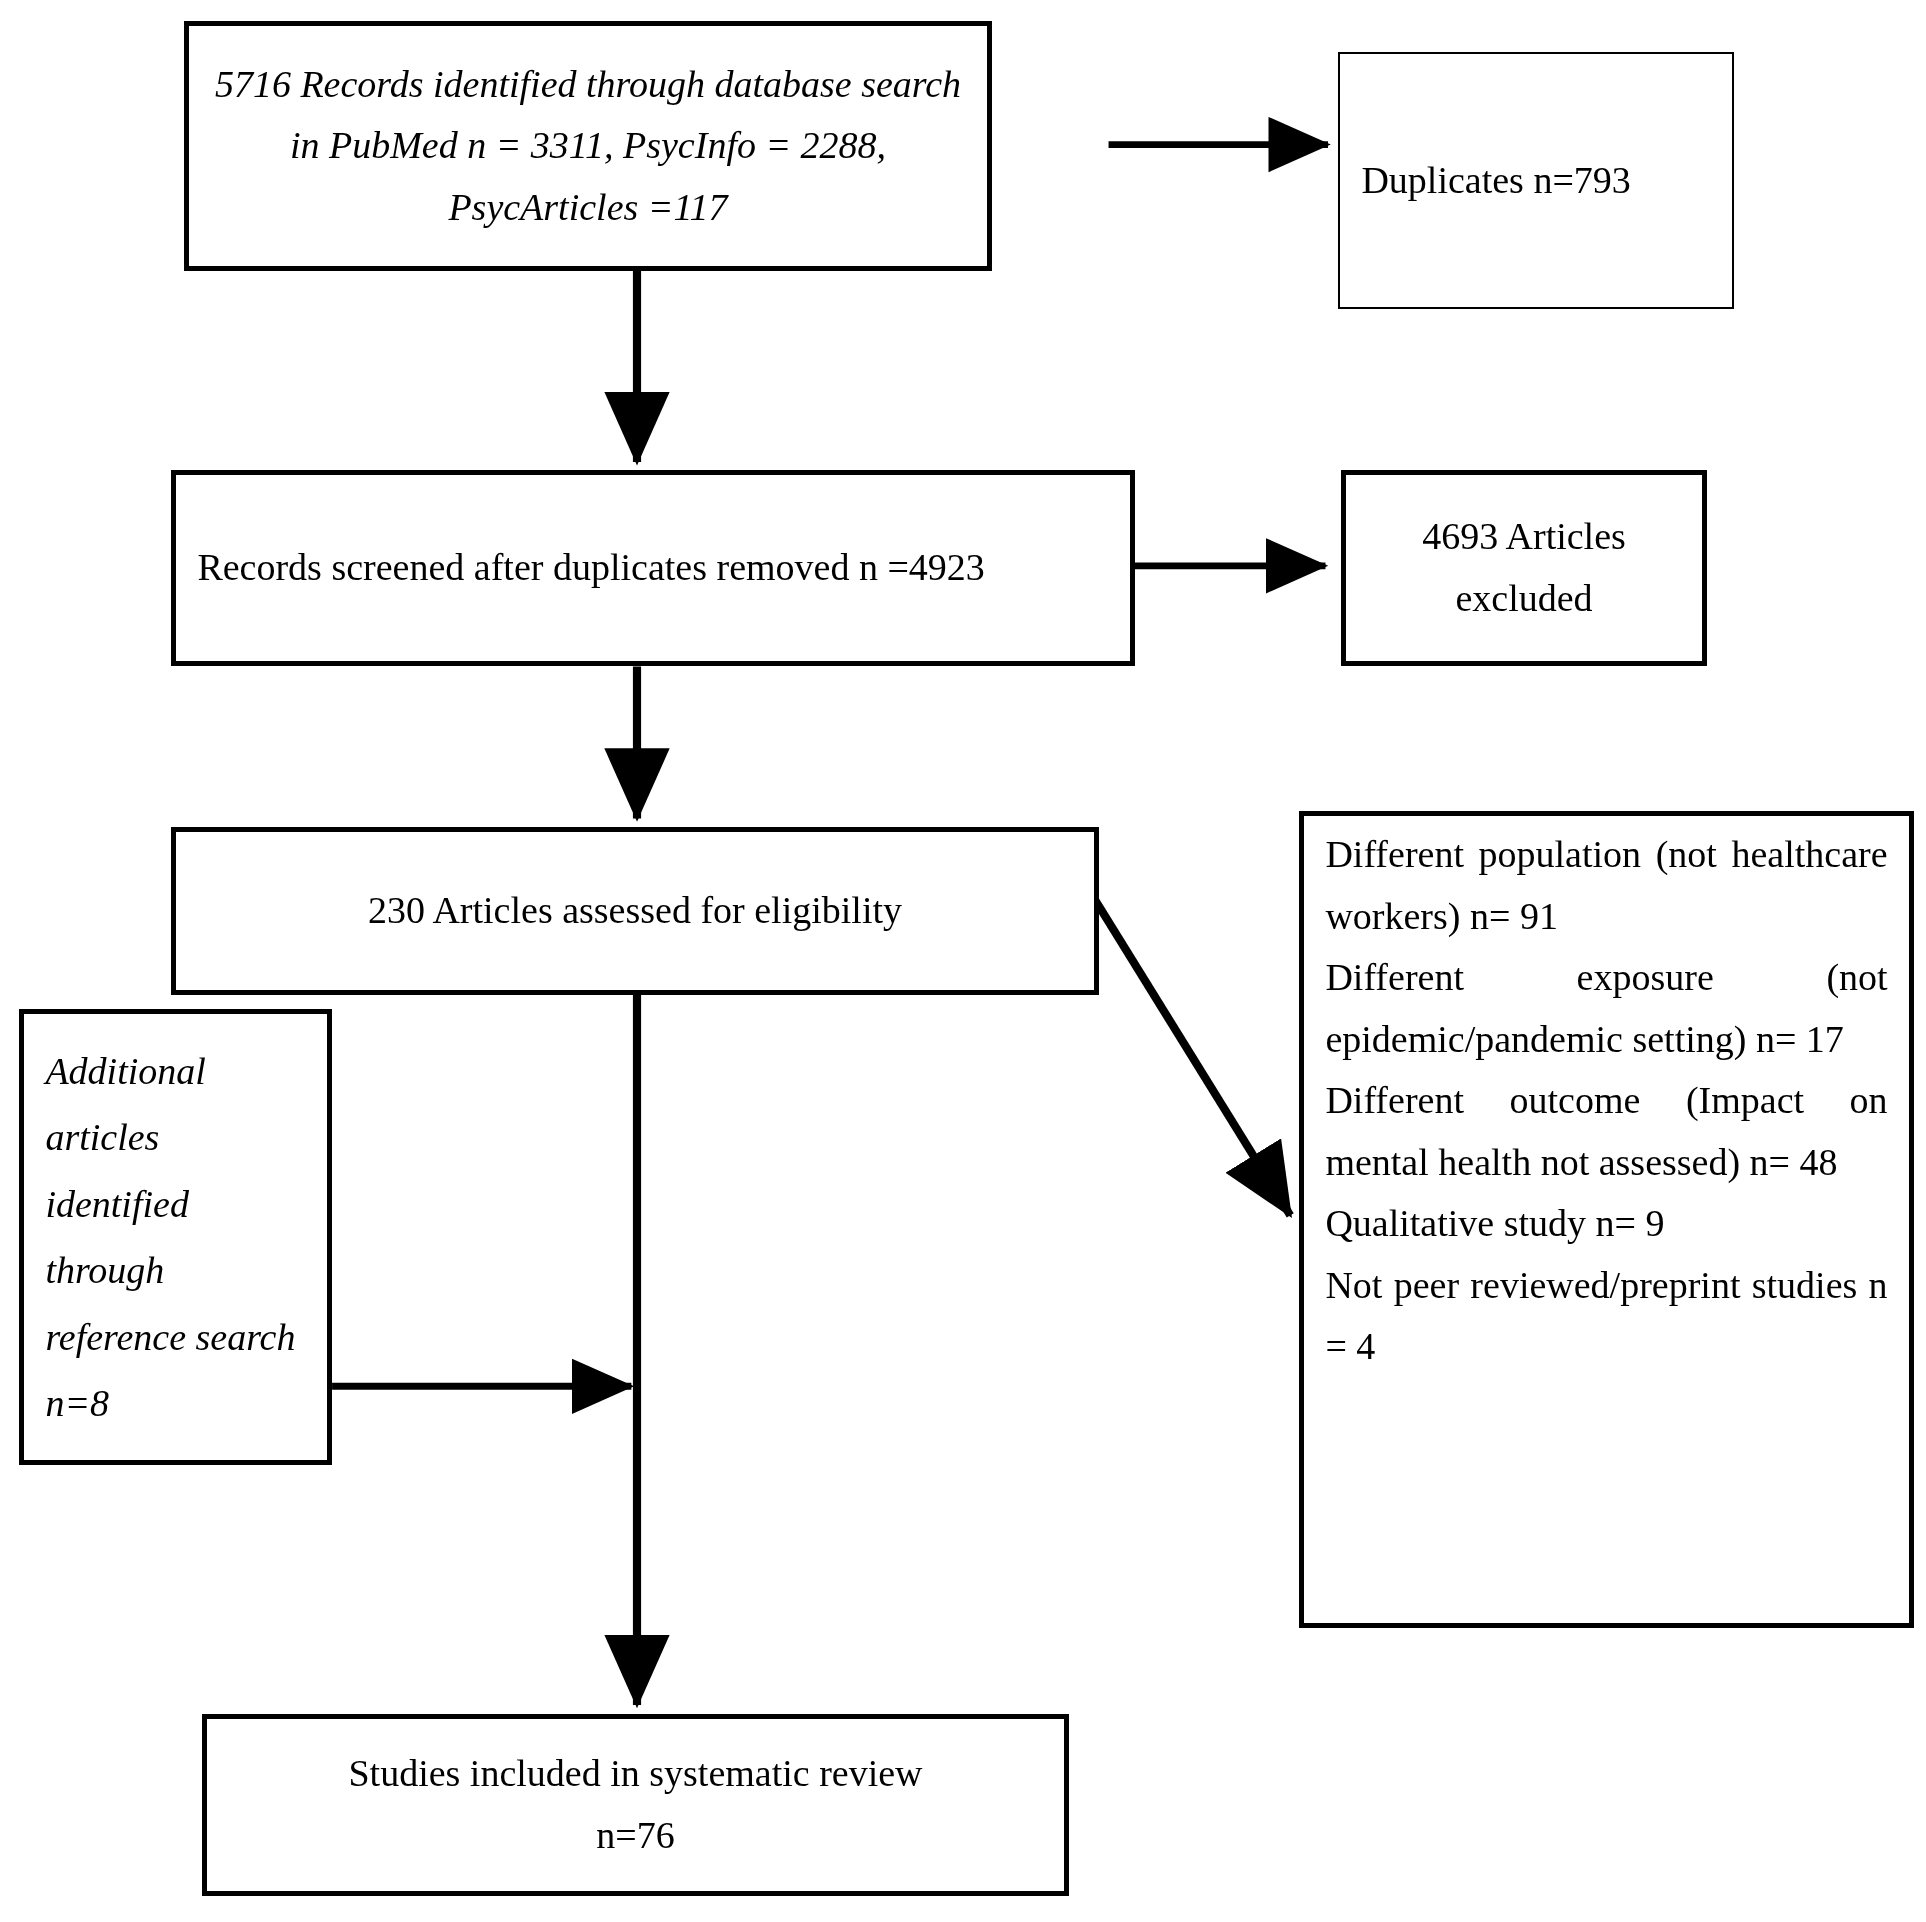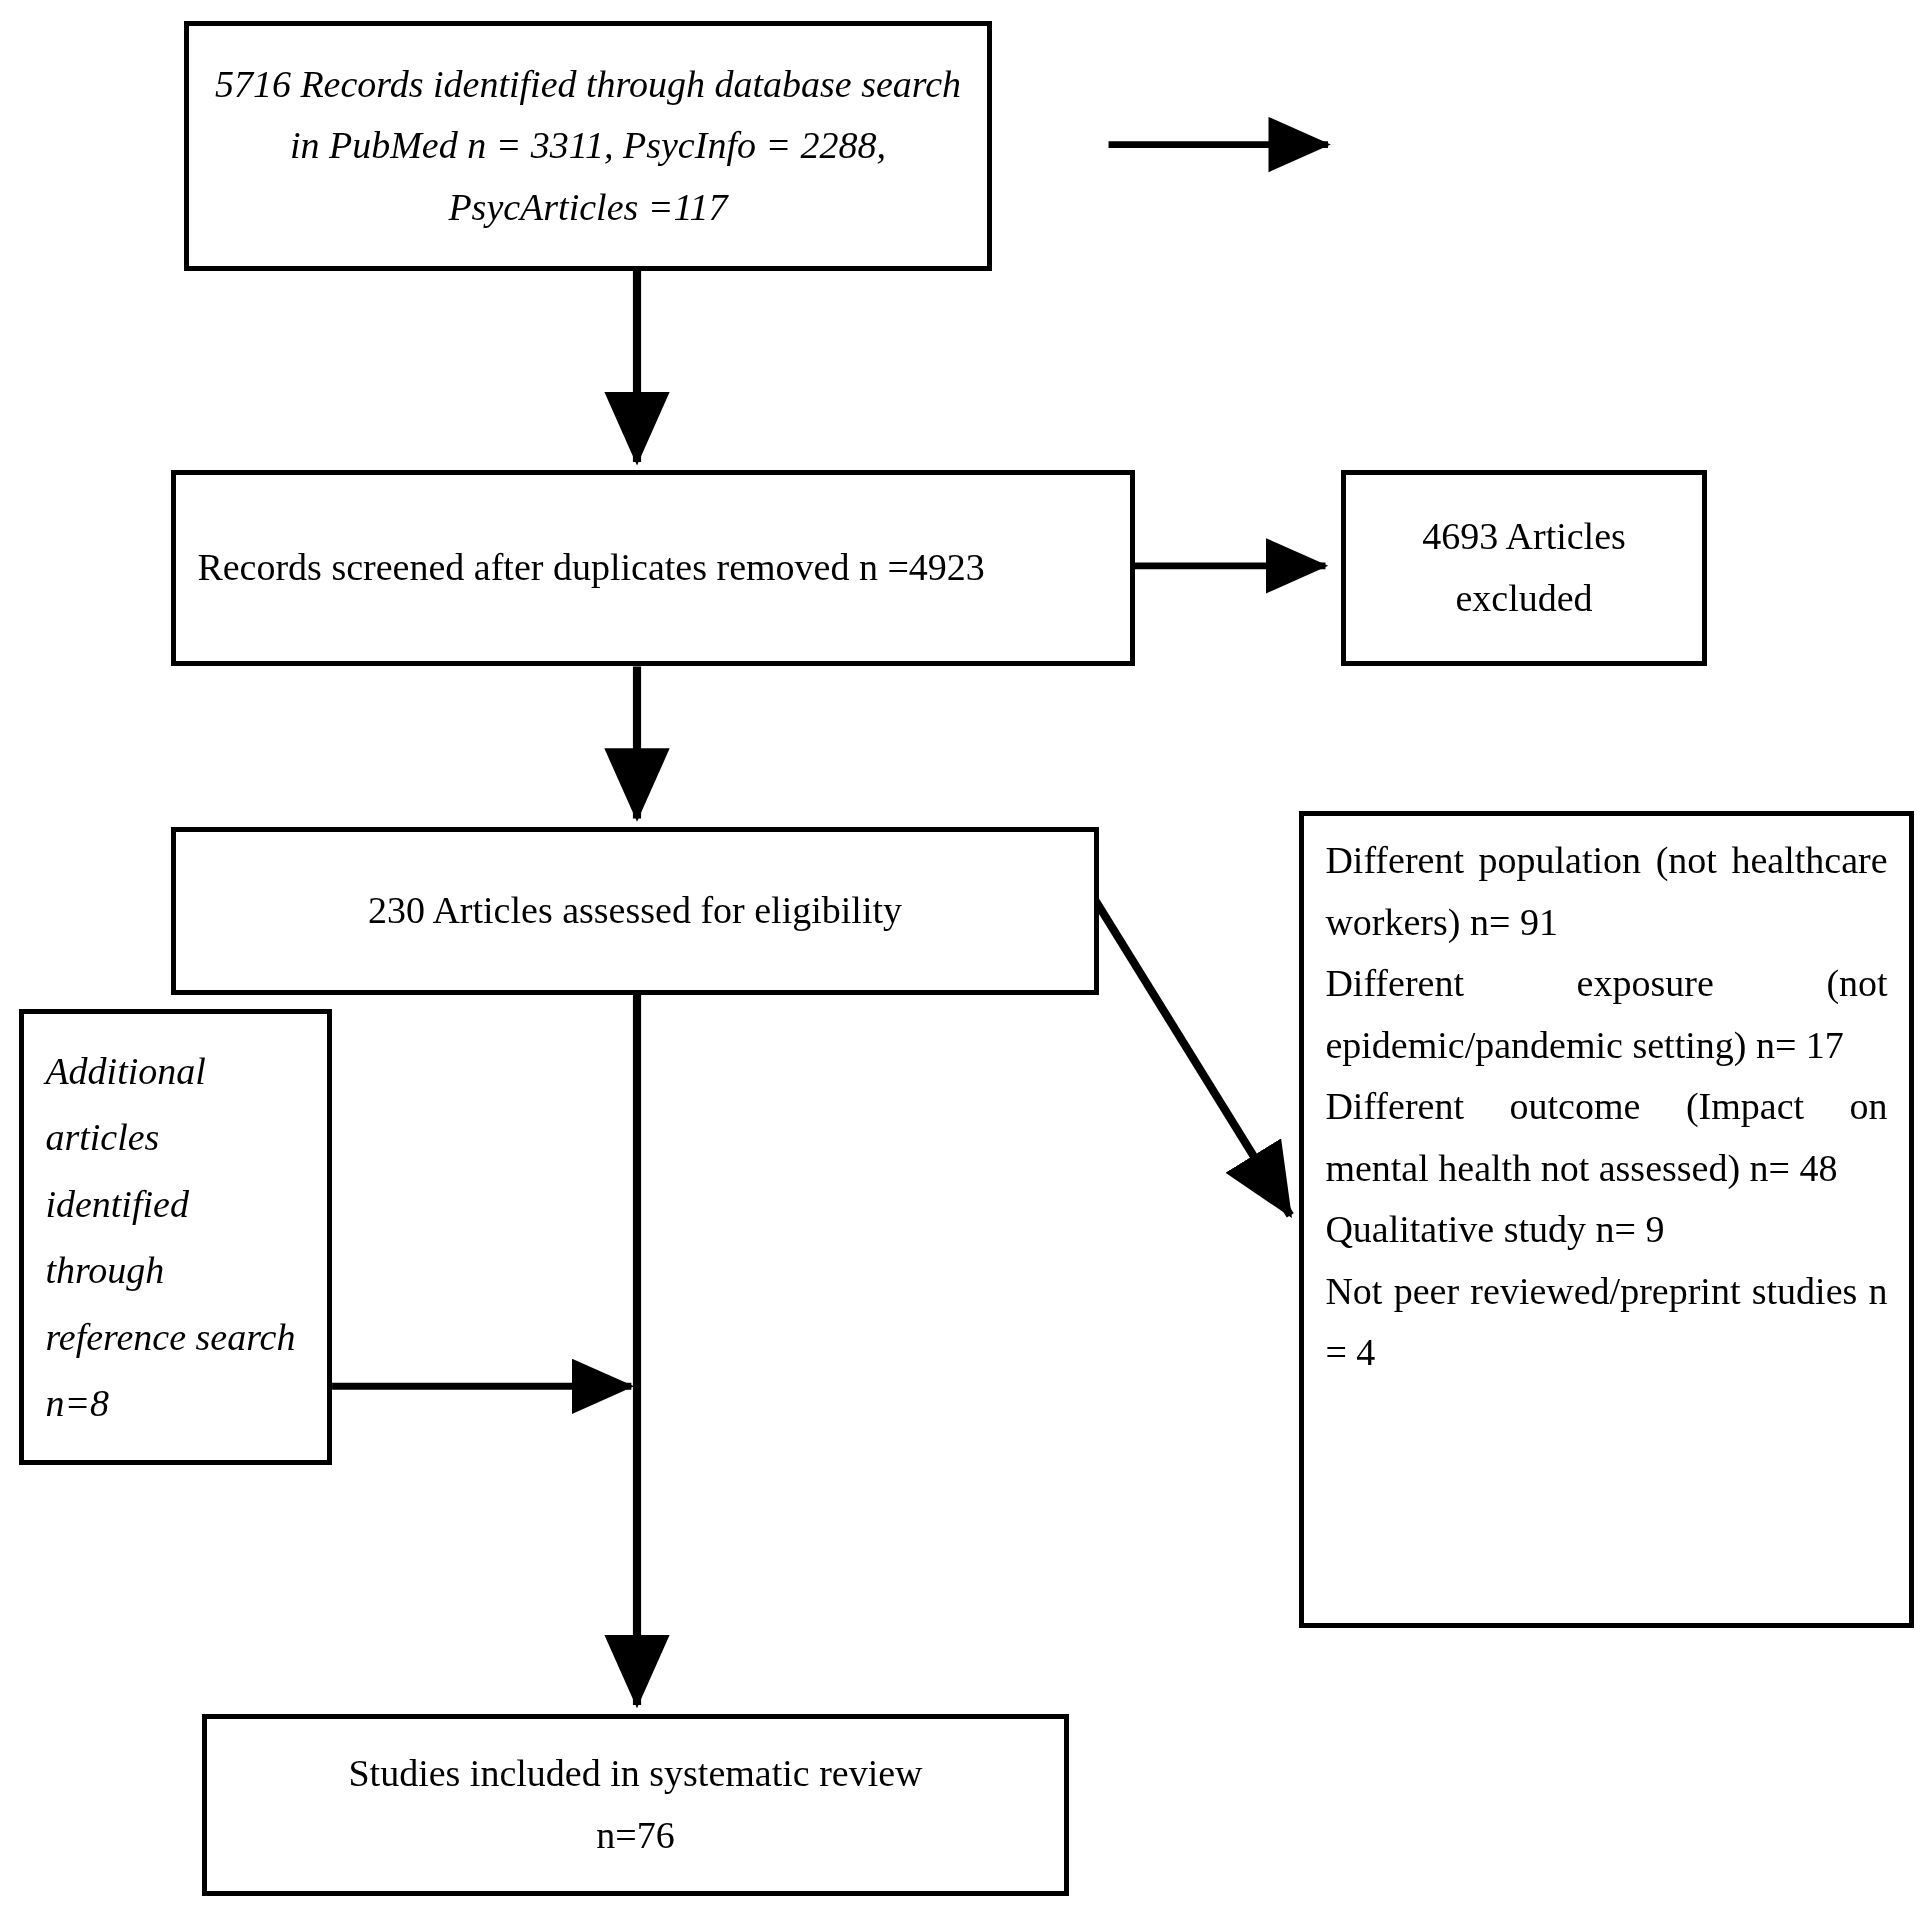--- a/index.html
+++ b/index.html
@@ -38,38 +38,41 @@
 
     <path d="M1013,1582 L1013,2712" stroke="#000" stroke-width="13" fill="none" marker-end="url(#ah)"></path>
 
     <path d="M528,2205 L1004,2205" stroke="#000" stroke-width="11" fill="none" marker-end="url(#ah)"></path>
   </svg>
 
   <div class="box" style="left:184px;top:21px;width:808px;height:250px;font-style:italic;">
     <div class="tx center">5716 Records identified through database search in PubMed n = 3311, PsycInfo = 2288, PsycArticles =117</div>
   </div>
 
+  <div class="box thin" style="left:1338px;top:52px;width:396px;height:257px;">
+    <div class="tx left">Duplicates n=793</div>
+  </div>
 
   <div class="box" style="left:171px;top:470px;width:964px;height:196px;">
     <div class="tx just">Records screened after duplicates removed n =4923</div>
   </div>
 
   <div class="box" style="left:1334px;top:470px;width:366px;height:196px;margin-left:7px;">
     <div class="tx center">
       <div>4693 Articles</div>
       <div>excluded</div>
     </div>
   </div>
 
   <div class="box" style="left:171px;top:827px;width:928px;height:168px;">
     <div class="tx center">230 Articles assessed for eligibility</div>
   </div>
 
   <div class="box" style="left:1299px;top:811px;width:615px;height:817px;align-items:flex-start;">
-    <div class="tx just" style="padding-top:14px;">
+    <div class="tx just" style="padding-top:8px;">
       <div>Different population (not healthcare workers) n= 91</div>
       <div>Different exposure (not epidemic/pandemic setting) n= 17</div>
       <div>Different outcome (Impact on mental health not assessed) n= 48</div>
       <div>Qualitative study n= 9</div>
       <div>Not peer reviewed/preprint studies n = 4</div>
     </div>
   </div>
 
   <div class="box" style="left:19px;top:1009px;width:313px;height:456px;">
     <div class="tx left" style="line-height:1.75;font-style:italic;">Additional articles identified through reference search n=8</div>

